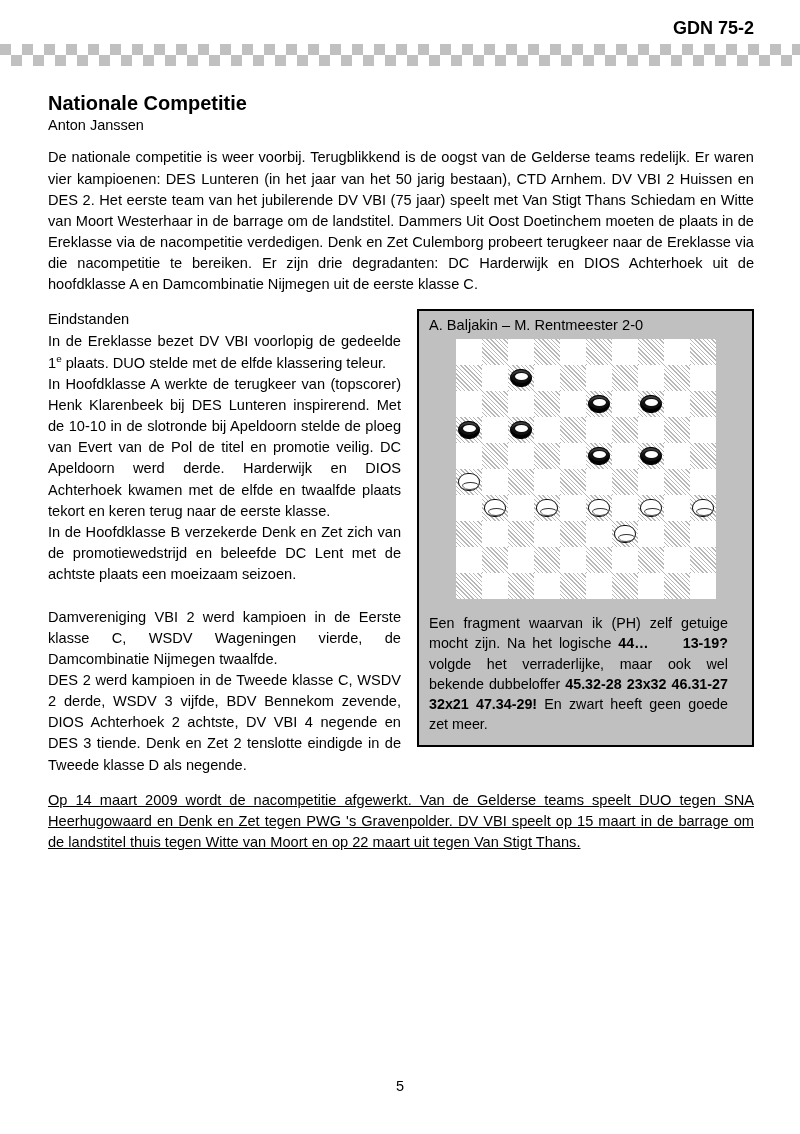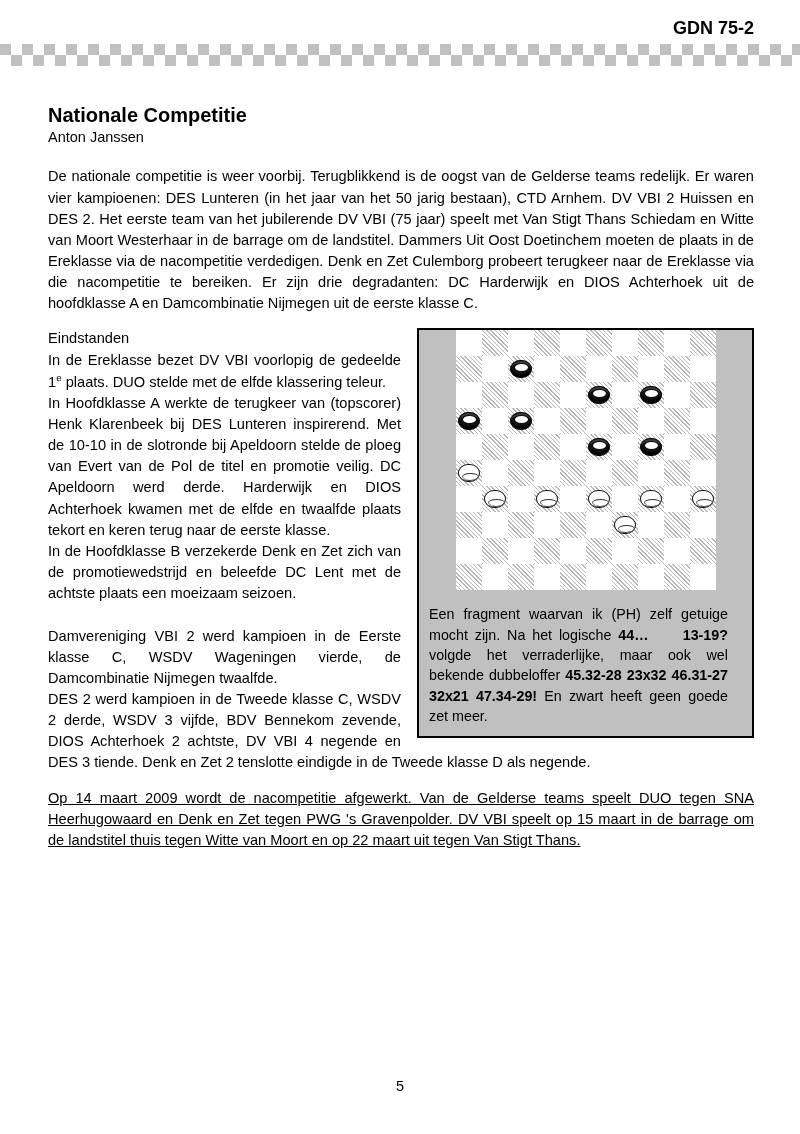--- a/index.html
+++ b/index.html
@@ -32,23 +32,23 @@
   .checker-row.b {
     background-image: linear-gradient(90deg,
       #ffffff 0 11px, #c0c0c0 11px 22px);
     background-size:22px 11px;
   }
 
   
   #content { position:absolute; left:48px; top:88px; width:706px; }
 
   #page-title {
-    font-size:20px; font-weight:bold; margin:16px 0 2px 0; line-height:1.15;
-  }
-  #byline { font-size:14.5px; margin:0 0 20px 0; line-height:1.2; }
+    font-size:20px; font-weight:bold; margin:4px 0 2px 0; line-height:1.15;
+  }
+  #byline { font-size:14.5px; margin:0 0 13px 0; line-height:1.2; }
 
   .para {
     font-size:14.6px;
     line-height:1.45;
     text-align:justify;
     margin:0 0 14px 0;
   }
   .para.last { margin-bottom:0;text-decoration:underline; }
 
   
@@ -140,20 +140,21 @@
 </div>
 
 <div id="content">
 
   <h1 id="page-title">Nationale Competitie</h1>
   <div id="byline">Anton Janssen</div>
 
   <p class="para">De nationale competitie is weer voorbij. Terugblikkend is de oogst van de Gelderse teams redelijk. Er waren vier kampioenen: DES Lunteren (in het jaar van het 50 jarig bestaan), CTD Arnhem. DV VBI 2 Huissen en DES 2. Het eerste team van het jubilerende DV VBI (75 jaar) speelt met Van Stigt Thans Schiedam en Witte van Moort Westerhaar in de barrage om de landstitel. Dammers Uit Oost Doetinchem moeten de plaats in de Ereklasse via de nacompetitie verdedigen. Denk en Zet Culemborg probeert terugkeer naar de Ereklasse via die nacompetitie te bereiken. Er zijn drie degradanten: DC Harderwijk en DIOS Achterhoek uit de hoofdklasse A en Damcombinatie Nijmegen uit de eerste klasse C.</p>
 
   <div id="float-diagram">
+    <div id="diagram-header">A. Baljakin – M. Rentmeester 2-0</div>
 
     <div id="board-wrap">
       <div id="board">
           <div class="sq light"></div>
           <div class="sq dark"></div>
           <div class="sq light"></div>
           <div class="sq dark"></div>
           <div class="sq light"></div>
           <div class="sq dark"></div>
           <div class="sq light"></div>

